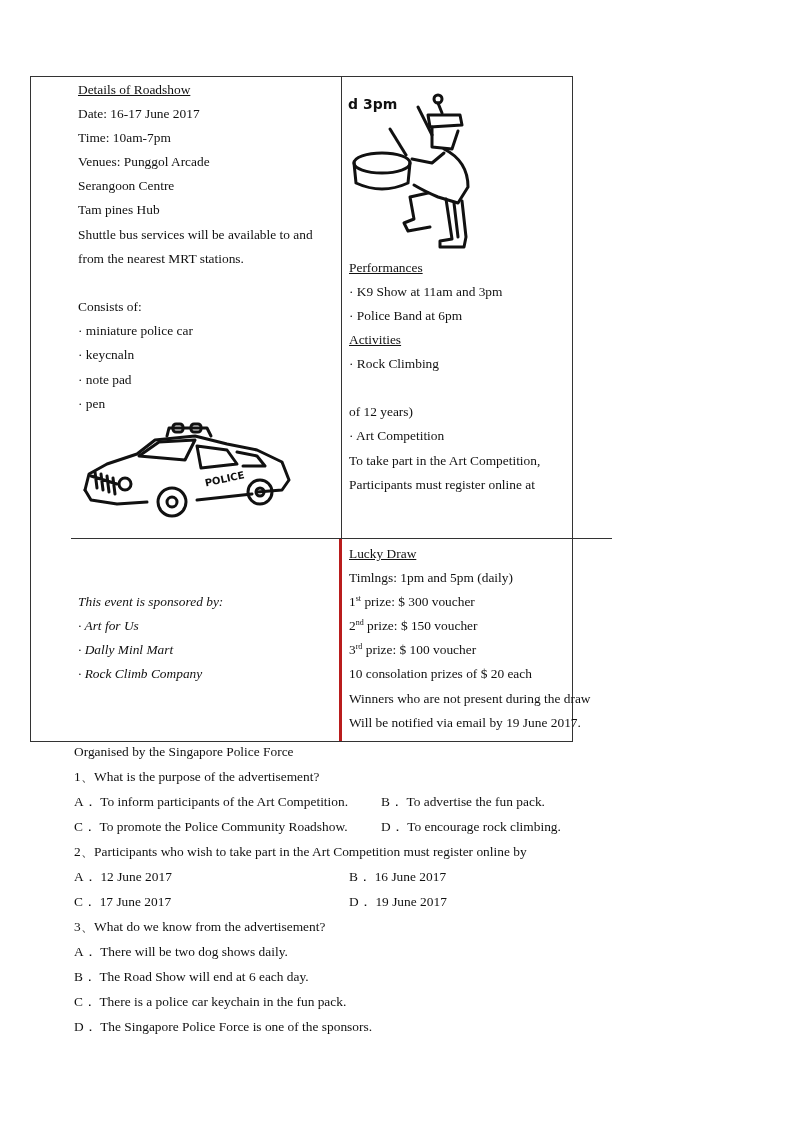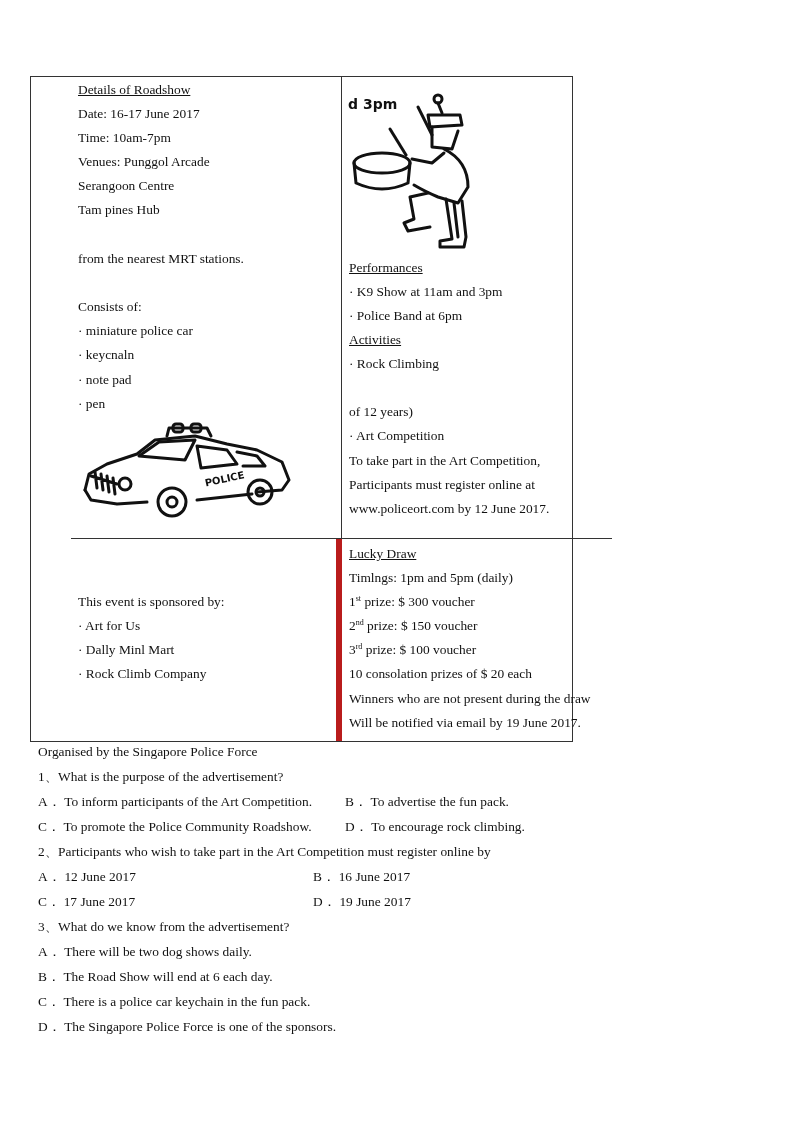--- a/index.html
+++ b/index.html
@@ -25,51 +25,53 @@
       border: 1px solid #333333;
       box-sizing: border-box;
     }
     .cell {
       position: absolute;
       box-sizing: border-box;
       margin-left: 40px;
     }
     .cell-tl { left: 0; top: 0; width: 271px; height: 462px; border-right: 1px solid #333; border-bottom: 1px solid #333; }
     .cell-tr { left: 271px; top: 0; width: 270px; height: 462px; border-bottom: 1px solid #333; text-align: center; }
-    .cell-bl { left: 0; top: 462px; width: 271px; height: 202px; border-right: 6px solid #b91c1c; }
+    .cell-bl { left: 0; top: 462px; width: 271px; height: 202px; border-right: 3px solid #b91c1c; font-style: italic; }
     .cell-br { left: 271px; top: 462px; width: 270px; height: 202px; }
     .line {
       position: absolute;
       left: 7px;
       white-space: nowrap;
       line-height: 18px;
     }
     .u { text-decoration: underline; }
     sup { font-size: 8px; vertical-align: 5px; line-height: 0; }
     .art {
       position: absolute;
     }
     .q-line {
       position: absolute;
       white-space: nowrap;
       line-height: 18px;
+      margin-left: 36px;
     }
   </style>
 </head>
 <body>
 
 <div class="ad-table">
 
   <div class="cell cell-tl">
     <div class="line u" style="top:4px">Details of Roadshow</div>
     <div class="line" style="top:28px">Date: 16-17 June 2017</div>
     <div class="line" style="top:52px">Time: 10am-7pm</div>
     <div class="line" style="top:76px">Venues: Punggol Arcade</div>
     <div class="line" style="top:100px">Serangoon Centre</div>
     <div class="line" style="top:124px">Tam pines Hub</div>
+    <div class="line" style="top:149px">Shuttle bus services will be available to and</div>
     <div class="line" style="top:173px">from the nearest MRT stations.</div>
     <div class="line" style="top:221px">Consists of:</div>
     <div class="line" style="top:245px">· miniature police car</div>
     <div class="line" style="top:269px">· keycnaln</div>
     <div class="line" style="top:294px">· note pad</div>
     <div class="line" style="top:318px">· pen</div>
 
     <svg class="art" style="left:6px; top:345px" width="222" height="100" viewBox="0 0 222 100">
       <g fill="none" stroke="#111" stroke-width="3" stroke-linejoin="round" stroke-linecap="round">
 
@@ -127,21 +129,20 @@
 
     <div class="line u" style="top:182px">Performances</div>
     <div class="line" style="top:206px">· K9 Show at 11am and 3pm</div>
     <div class="line" style="top:230px">· Police Band at 6pm</div>
     <div class="line u" style="top:254px">Activities</div>
     <div class="line" style="top:278px">· Rock Climbing</div>
     <div class="line" style="top:326px">of 12 years)</div>
     <div class="line" style="top:350px">· Art Competition</div>
     <div class="line" style="top:375px">To take part in the Art Competition,</div>
     <div class="line" style="top:399px">Participants must register online at</div>
-    <div class="line" style="top:423px">www.policeort.com by 12 June 2017.</div>
   </div>
 
   <div class="cell cell-bl">
     <div class="line" style="top:54px">This event is sponsored by:</div>
     <div class="line" style="top:78px">· Art for Us</div>
     <div class="line" style="top:102px">· Dally Minl Mart</div>
     <div class="line" style="top:126px">· Rock Climb Company</div>
   </div>
 
   <div class="cell cell-br">

